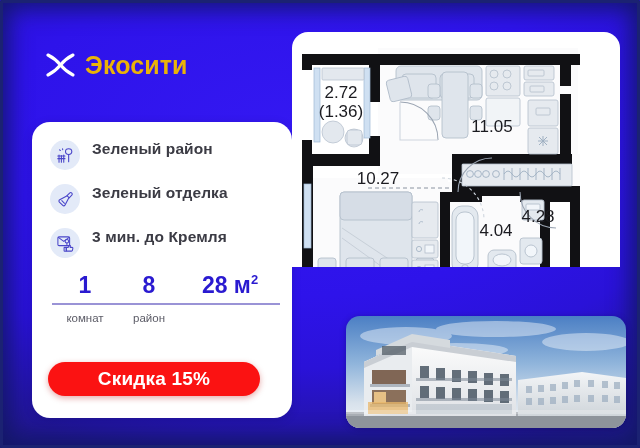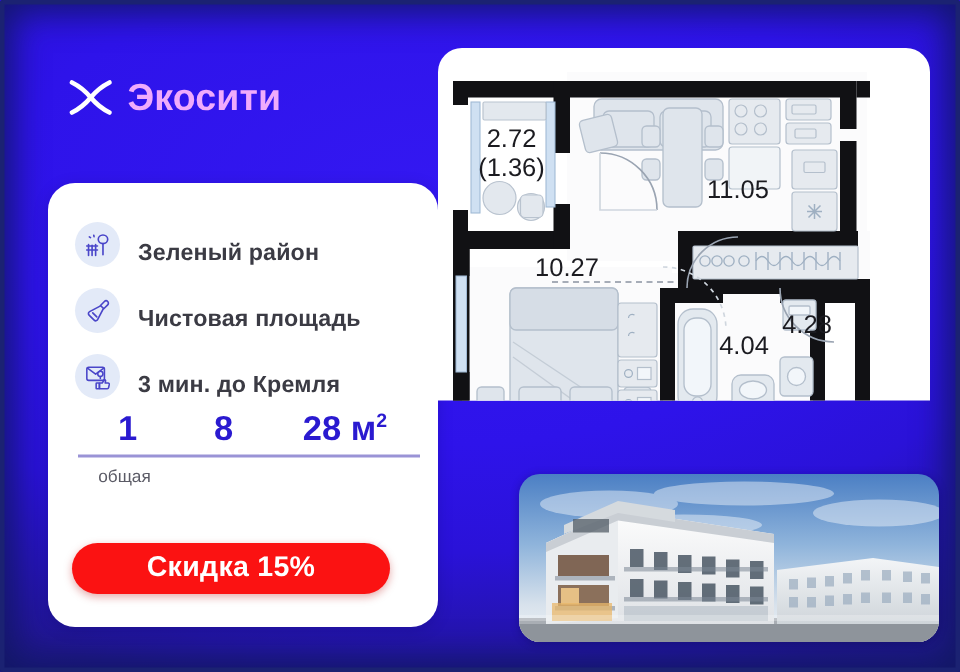--- a/index.html
+++ b/index.html
@@ -20,32 +20,32 @@
   .bg-edge{
     position:absolute;inset:0;
     box-shadow:inset 0 0 0 3px #1b2272, inset 0 0 22px 9px rgba(16,24,95,.85);
     border-radius:2px;
   }
 
   
   .logo{position:absolute;left:46px;top:52px;display:flex;align-items:center;gap:9px;}
   .logo-mark{width:30px;height:26px;flex:none;}
   .logo-text{
-    color:#f0abfc;font-size:25px;font-weight:700;letter-spacing:.1px;line-height:1;
+    color:#eab308;font-size:25px;font-weight:700;letter-spacing:.1px;line-height:1;
     white-space:nowrap;
   }
 
   
   .left-card{
     position:absolute;left:32px;top:122px;width:260px;height:296px;
     background:#ffffff;border-radius:18px 18px 18px 18px;
     box-shadow:0 2px 10px rgba(10,10,60,.18);
   }
   .features{position:absolute;left:18px;top:18px;width:232px;}
-  .feature{display:flex;align-items:flex-end;gap:12px;height:38px;margin-bottom:6px;}
+  .feature{display:flex;align-items:flex-start;gap:12px;height:38px;margin-bottom:6px;}
   .f-icon{
     width:30px;height:30px;border-radius:50%;
     background:#e3eaf8;flex:none;display:flex;align-items:center;justify-content:center;
   }
   .f-icon svg{display:block;}
   .f-label{
     color:#3b3b44;font-size:15.5px;font-weight:600;letter-spacing:.1px;white-space:nowrap;
   }
 
   
@@ -133,21 +133,21 @@
       <div class="feature">
         <span class="f-icon">
           <svg viewBox="0 0 24 24" width="21" height="21">
             <g fill="none" stroke="#4a46c9" stroke-width="1.25" stroke-linecap="round" stroke-linejoin="round">
               <path d="M19.2 4.6c.7.7.7 1.8 0 2.5l-3 3-2.5-2.5 3-3c.7-.7 1.8-.7 2.5 0z"></path>
               <path d="M13.4 8.1l-8 4.2c-1 .5-1.2 1.8-.4 2.6l3.9 3.9c.8.8 2.1.6 2.6-.4l4.2-8"></path>
               <path d="M7.8 13.2l3.1 3.1"></path>
             </g>
           </svg>
         </span>
-        <span class="f-label">Чистовая площадь</span>
+        <span class="f-label">Зеленый отделка</span>
       </div>
 
       <div class="feature">
         <span class="f-icon">
           <svg viewBox="0 0 24 24" width="21" height="21">
             <g fill="none" stroke="#4a46c9" stroke-width="1.2" stroke-linecap="round" stroke-linejoin="round">
               <rect x="3.3" y="4.4" width="13.4" height="10" rx="1.4"></rect>
               <path d="M3.8 5l6.2 4.6L16.2 5"></path>
               <circle cx="13.6" cy="9.4" r="2"></circle>
               <path d="M13.6 11.4v1.6"></path>
@@ -162,21 +162,22 @@
     </div>
 
     <div class="stats">
       <div class="stat-nums">
         <div class="stat-num s1">1</div>
         <div class="stat-num s2">8</div>
         <div class="stat-num s3"><span>28 м</span><sup>2</sup></div>
       </div>
       <div class="stat-rule"></div>
       <div class="stat-labels">
-        <div class="stat-lab l2">общая</div>
+        <div class="stat-lab l1">комнат</div>
+        <div class="stat-lab l2">район</div>
       </div>
     </div>
 
   </div>
 
   <div class="cta">Скидка 15%</div>
 
   <div class="plan-panel">
     <svg class="plan-svg" width="328" height="278" viewBox="0 0 328 278">
 

